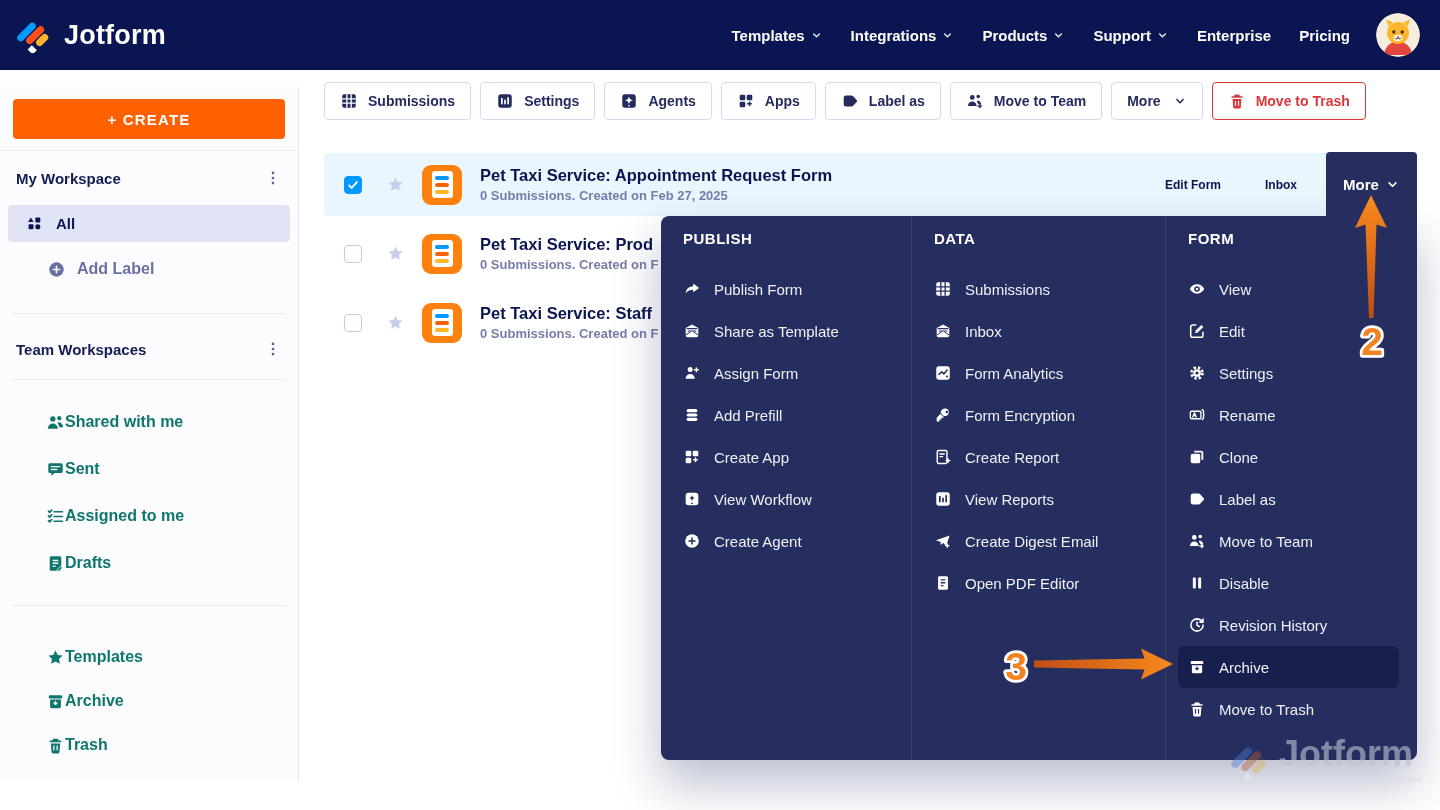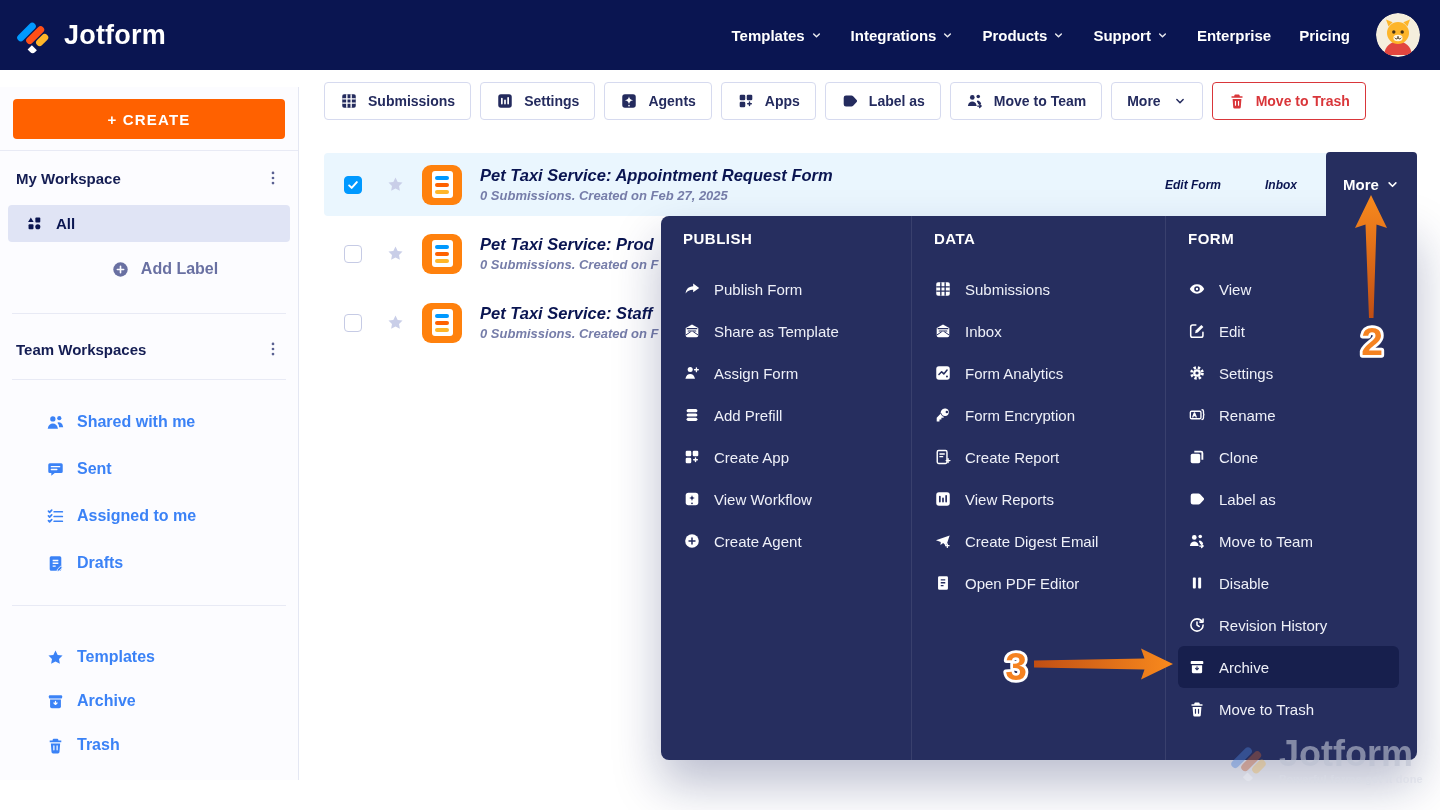--- a/index.html
+++ b/index.html
@@ -27,42 +27,42 @@
   .sb-divider.inset{margin-left:12px;margin-right:12px;}
   .section-head{margin:16px 16px 0;display:flex;align-items:flex-end;justify-content:space-between;height:20px;}
   .section-title{font-size:15px;font-weight:bold;color:#141d53;}
   .kebab-btn{width:18px;height:18px;color:#5a6192;cursor:pointer;}
   .all-item{margin:18px 8px 0;height:37px;border-radius:4px;background:#e0e4f5;display:flex;
     align-items:center;padding-left:18px;gap:13px;cursor:pointer;}
   .all-item .icon{width:17px;height:17px;color:#0a1551;}
   .all-item .lbl{font-size:15px;font-weight:bold;color:#0a1551;}
   .ghost-item{display:flex;align-items:center;gap:11px;margin:14px 16px 0 47px;height:26px;cursor:pointer;}
   .ghost-item .icon{width:19px;height:19px;}
-  .ghost-item.addlabel{color:#6970a2;justify-content:center;}
+  .ghost-item.addlabel{color:#6970a2;}
   .ghost-item.createteam{margin-top:23px;color:#9ba1c6;}
   .ghost-item .glbl{font-size:16px;font-weight:600;}
   .mt31{margin-top:31px}.mt24{margin-top:24px}.mt21{margin-top:21px}.mt29{margin-top:29px}
   .sb-list{display:flex;flex-direction:column;gap:21px;margin:29px 16px 0 46px;}
   .sb-list.footer{gap:18px;margin-top:38px;}
-  .sb-item{display:flex;align-items:center;gap:12px;height:26px;cursor:pointer;color:#3b82f6;}
+  .sb-item{display:flex;align-items:center;height:26px;cursor:pointer;color:#0f766e;}
   .sb-item .icon{width:19px;height:19px;flex:0 0 auto;}
   .sb-item .slbl{font-size:16px;font-weight:600;}
 
   
   .main{position:absolute;top:70px;left:300px;right:0;bottom:0;background:#fff;}
   .toolbar{display:flex;gap:9px;margin:12px 0 0 24px;}
   .tb-btn{display:flex;align-items:center;gap:10px;height:38px;padding:0 15px;border:1px solid #d6daef;
     border-radius:4px;background:#fff;color:#242b5e;font-size:14px;font-weight:bold;cursor:pointer;box-sizing:border-box;}
   .tb-btn .icon{width:18px;height:18px;}
   .tb-btn.danger{border-color:var(--red,#d9363a);color:var(--red,#d9363a);}
   .tb-btn .chev{width:14px;height:14px;margin-left:2px;}
 
   .form-list{margin:33px 23px 0 24px;}
   .form-row{position:relative;display:flex;align-items:center;height:63px;margin-bottom:6px;
-    padding-left:20px;box-sizing:border-box;border-radius:4px;background:transparent;font-style:italic;}
+    padding-left:20px;box-sizing:border-box;border-radius:4px;background:transparent;}
   .form-row.selected{background:var(--rowsel,#eaf6fe);}
   .checkbox{width:18px;height:18px;border-radius:4px;border:1.5px solid #c6cbe5;background:#fff;
     box-sizing:border-box;cursor:pointer;flex:0 0 auto;}
   .checkbox.checked{background:var(--blue,#0099ff);border-color:var(--blue,#0099ff);padding:1px;}
   .star{width:19px;height:19px;color:#c9cee8;margin-left:24px;cursor:pointer;flex:0 0 auto;}
   .form-card{width:40px;height:40px;border-radius:9px;background:#ff810d;margin-left:17px;
     display:flex;align-items:center;justify-content:center;flex:0 0 auto;}
   .form-card .sheet{width:21px;height:27px;background:#fff;border-radius:3px;display:flex;
     flex-direction:column;justify-content:center;gap:3px;align-items:center;}
   .form-card .bar{width:14px;height:4px;border-radius:2px;}

